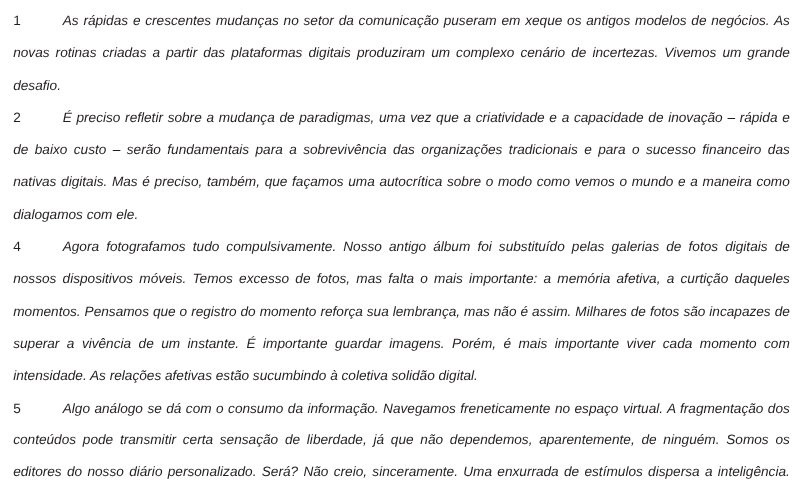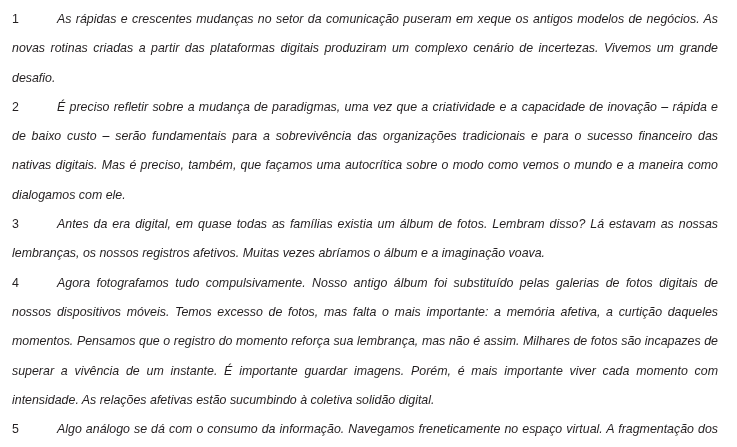--- a/index.html
+++ b/index.html
@@ -54,23 +54,20 @@
 <div id="page">
 
   <p class="para">
     <span class="num">1</span><span class="body">As rápidas e crescentes mudanças no setor da comunicação puseram em xeque os antigos modelos de negócios. As novas rotinas criadas a partir das plataformas digitais produziram um complexo cenário de incertezas. Vivemos um grande desafio.</span>
   </p>
 
   <p class="para">
     <span class="num">2</span><span class="body">É preciso refletir sobre a mudança de paradigmas, uma vez que a criatividade e a capacidade de inovação – rápida e de baixo custo – serão fundamentais para a sobrevivência das organizações tradicionais e para o sucesso financeiro das nativas digitais. Mas é preciso, também, que façamos uma autocrítica sobre o modo como vemos o mundo e a maneira como dialogamos com ele.</span>
   </p>
 
-  <p class="para">
-    <span class="num">3</span><span class="body">Antes da era digital, em quase todas as famílias existia um álbum de fotos. Lembram disso? Lá estavam as nossas lembranças, os nossos registros afetivos. Muitas vezes abríamos o álbum e a imaginação voava.</span>
-  </p>
 
   <p class="para">
     <span class="num">4</span><span class="body">Agora fotografamos tudo compulsivamente. Nosso antigo álbum foi substituído pelas galerias de fotos digitais de nossos dispositivos móveis. Temos excesso de fotos, mas falta o mais importante: a memória afetiva, a curtição daqueles momentos. Pensamos que o registro do momento reforça sua lembrança, mas não é assim. Milhares de fotos são incapazes de superar a vivência de um instante. É importante guardar imagens. Porém, é mais importante viver cada momento com intensidade. As relações afetivas estão sucumbindo à coletiva solidão digital.</span>
   </p>
 
   <p class="para">
     <span class="num">5</span><span class="body">Algo análogo se dá com o consumo da informação. Navegamos freneticamente no espaço virtual. A fragmentação dos conteúdos pode transmitir certa sensação de liberdade, já que não dependemos, aparentemente, de ninguém. Somos os editores do nosso diário personalizado. Será? Não creio, sinceramente. Uma enxurrada de estímulos dispersa a inteligência. Ficamos reféns da superficialidade. Perdemos contexto e sensibilidade crítica.</span>
   </p>
 
 </div>

